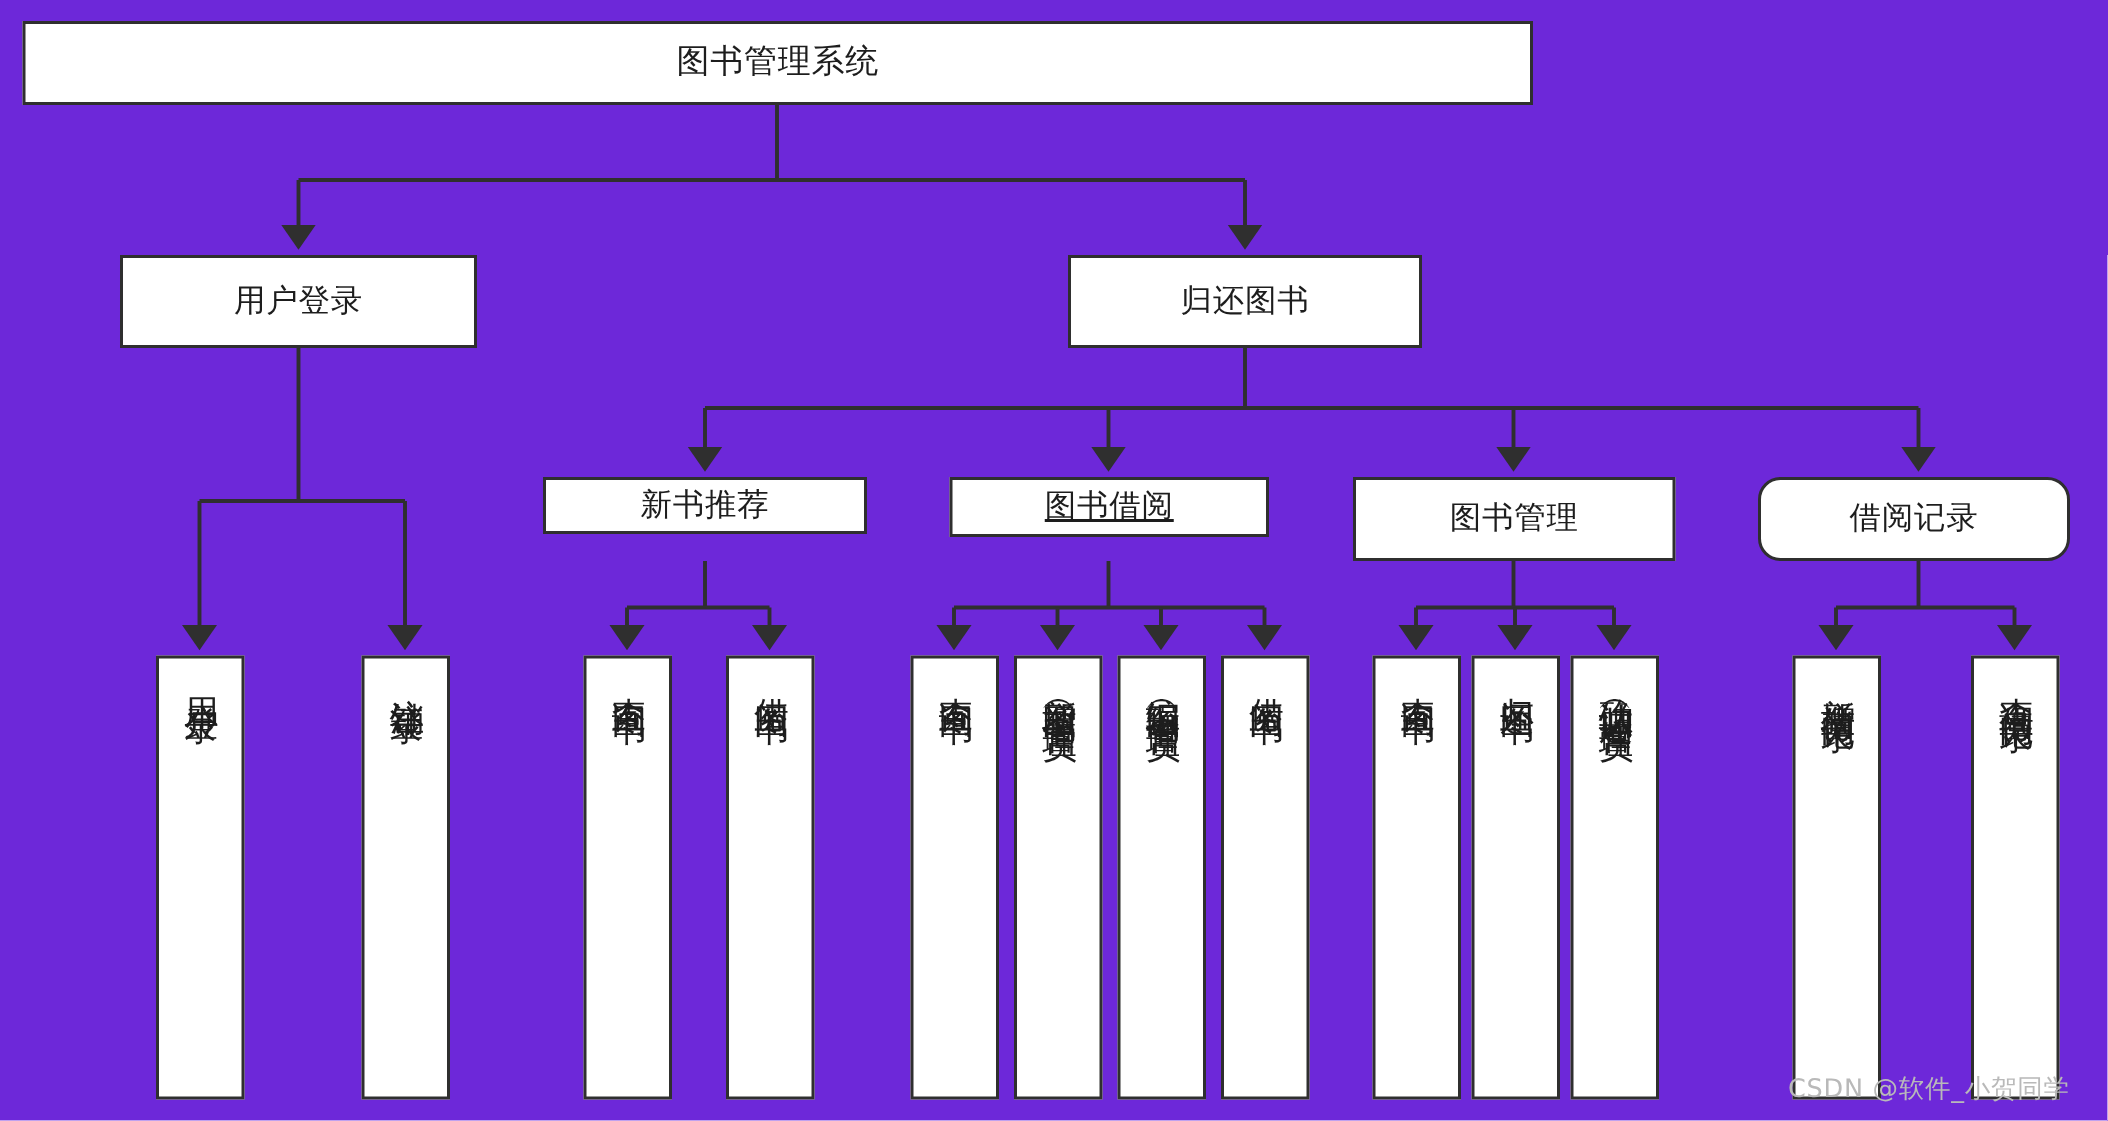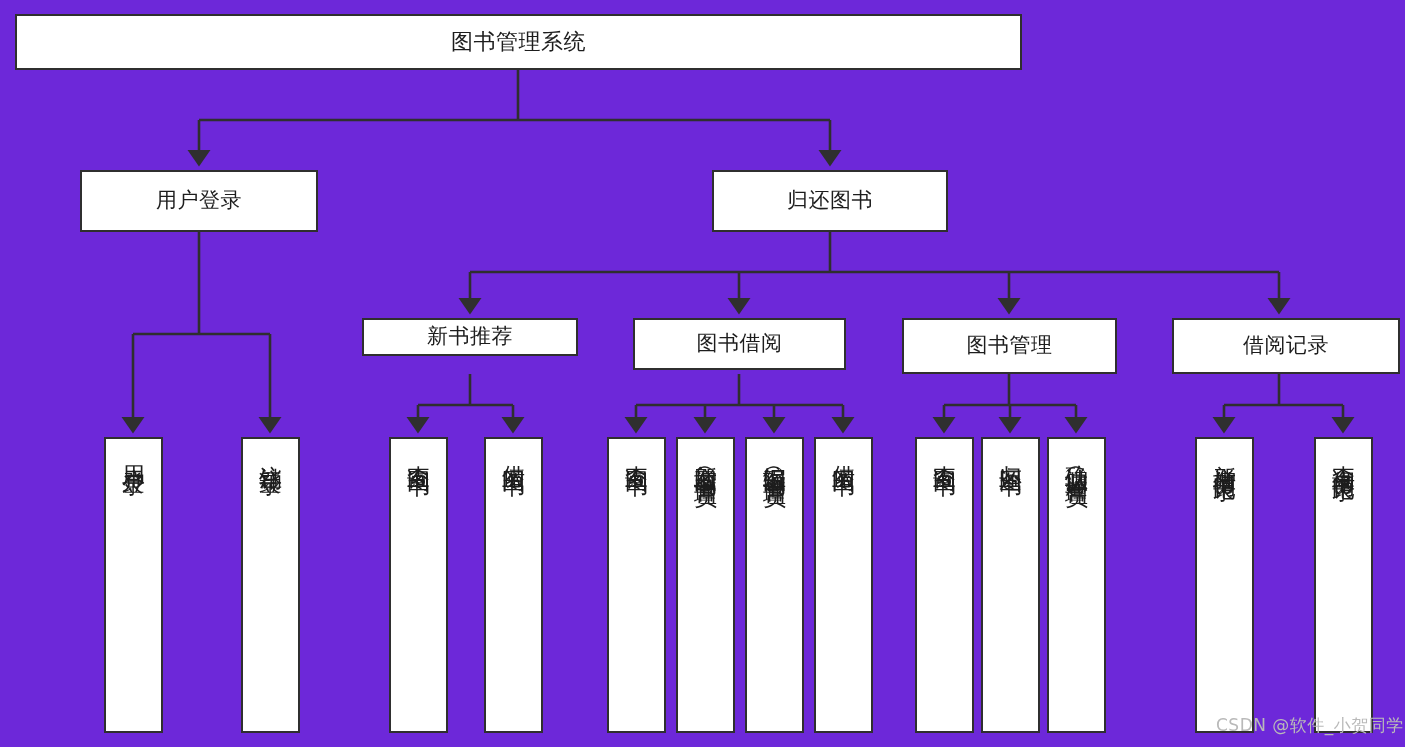--- a/index.html
+++ b/index.html
@@ -128,27 +128,27 @@
   <div class="node node-h" style="left:80px; top:170px; width:238px; height:62px;">
     <span>用户登录</span>
   </div>
   <div class="node node-h" style="left:712px; top:170px; width:236px; height:62px;">
     <span>归还图书</span>
   </div>
 
   <div class="node node-h" style="left:362px; top:318px; width:216px; height:38px;">
     <span>新书推荐</span>
   </div>
-  <div class="node node-h" style="left:633px; top:318px; width:213px; height:52px;">
+  <div class="node node-h" style="left:633px; top:318px; width:213px; height:40px;text-decoration:underline;">
     <span>图书借阅</span>
   </div>
   <div class="node node-h" style="left:902px; top:318px; width:215px; height:56px;">
     <span>图书管理</span>
   </div>
-  <div class="node node-h" style="left:1172px; top:318px; width:228px; height:56px;">
+  <div class="node node-h" style="left:1172px; top:318px; width:208px; height:56px;border-radius:15px;">
     <span>借阅记录</span>
   </div>
 
   <div class="node leaf" style="left:104px; top:437px; width:59px; height:296px;">
     <span class="vtext">用户登录</span>
   </div>
   <div class="node leaf" style="left:241px; top:437px; width:59px; height:296px;">
     <span class="vtext">注销登录</span>
   </div>
 
@@ -182,15 +182,15 @@
     <span class="vtext">确认归还（管理员）</span>
   </div>
 
   <div class="node leaf" style="left:1195px; top:437px; width:59px; height:296px;">
     <span class="vtext">新增借阅记录</span>
   </div>
   <div class="node leaf" style="left:1314px; top:437px; width:59px; height:296px;">
     <span class="vtext">查询借阅记录</span>
   </div>
 
-  <div class="watermark" style="left:1192px; top:714px;margin-left:24px;">CSDN @软件_小贺同学</div>
+  <div class="watermark" style="left:1192px; top:714px;">CSDN @软件_小贺同学</div>
 
 </div>
 
 </body></html>

